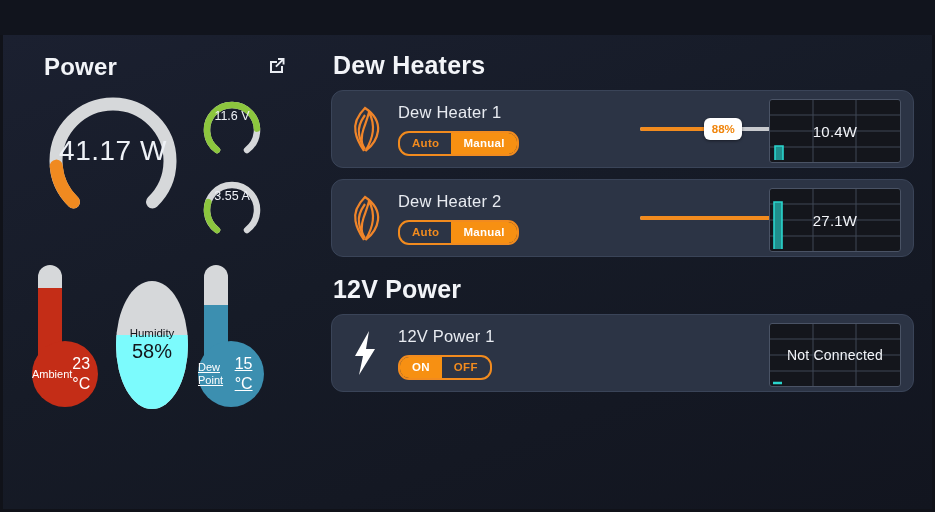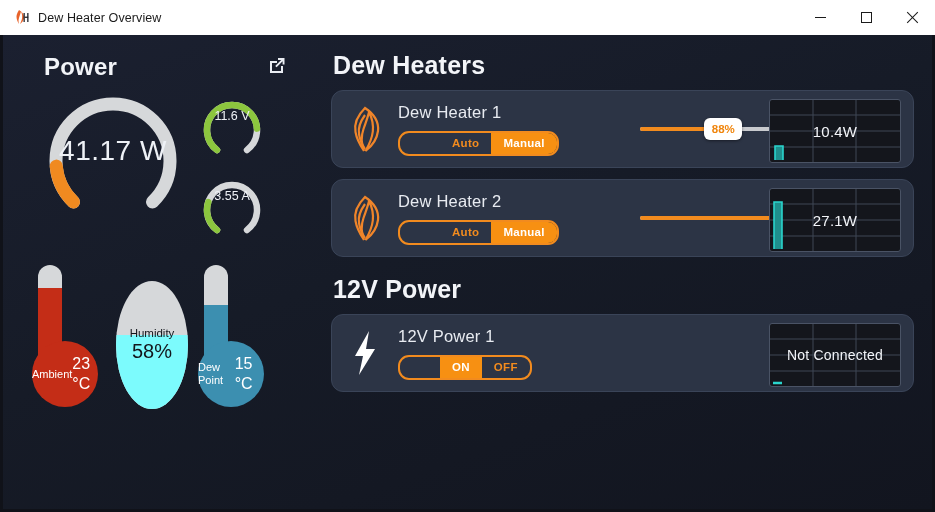--- a/index.html
+++ b/index.html
@@ -167,21 +167,21 @@
   .card .dev-body { width: 220px; }
   .card .dev-name {
     font-size: 16.5px; color: #e8ebf1; margin-bottom: 9px;
     letter-spacing: .2px;
   }
 
   
   .pill {
     display: inline-flex; height: 21px;
     border: 2px solid #f28b1e; border-radius: 11px;
-    overflow: hidden; cursor: pointer; padding-left: 40px;
+    overflow: hidden; cursor: pointer;
   }
   .pill .opt {
     display: flex; align-items: center; justify-content: center;
     font-size: 11.5px; font-weight: bold; letter-spacing: .3px;
     padding: 0 12px;
   }
   .pill .opt.off { color: #f28b1e; background: transparent; }
   .pill .opt.on { color: #ffffff; background: #f79012; }
 
   
@@ -220,41 +220,20 @@
     font-size: 15px; color: #f3f5f9; letter-spacing: .2px;
     white-space: nowrap;
   }
   .minichart .label.small { font-size: 14px; }
 </style>
 </head>
 <body>
 
 <div id="app">
 
-  <div class="titlebar">
-    <div class="tb-icon">
-      <svg width="17" height="17" viewBox="0 0 17 17">
-        <path d="M7 1 C5 4 4.2 6.5 4.6 9 C4.9 11.4 6 13.4 7 15 C6.3 12.6 6.4 10.4 7.2 8.2 C7.8 6.3 8.6 4.3 9 2.6 C9.9 4.6 10.3 6.6 10.1 8.6 C9.9 10.9 9 13.1 8 15 C10 13.6 11.6 11.6 12 9 C12.4 6.2 10.8 3.2 7 1 Z" fill="#e8632b"></path>
-        <rect x="11.5" y="4" width="1.3" height="9" fill="#22252c"></rect>
-        <rect x="12.6" y="7.6" width="3.6" height="1.3" fill="#22252c"></rect>
-        <rect x="15.2" y="4" width="1.3" height="9" fill="#22252c"></rect>
-      </svg>
-    </div>
-    <div class="tb-title">Dew Heater Overview</div>
-    <div class="tb-spacer"></div>
-    <div class="tb-btn">
-      <div class="glyph-min"></div>
-    </div>
-    <div class="tb-btn">
-      <div class="glyph-max"></div>
-    </div>
-    <div class="tb-btn close">
-      <div class="glyph-close"></div>
-    </div>
-  </div>
 
   <div class="window-body">
 
     <div class="left-col">
 
       <div class="sec-head">
         <h2>Power</h2>
         <span class="popout">
           <svg width="20" height="20" viewBox="0 0 20 20">
             <path d="M3 6 H10 V8 H5 V16 H14 V11 H16 V18 H3 Z" fill="#e9ecf2"></path>
@@ -305,21 +284,21 @@
         <div class="humidity">
           <div class="hfill" style="height: 58%;"></div>
           <div class="lbl">Humidity</div>
           <div class="v">58%</div>
         </div>
 
         <div class="thermo" style="left:180px; top:8px;">
           <div class="stem">
             <div class="fill" style="background: rgb(60, 143, 176); height: 58%;"></div>
           </div>
-          <div class="bulb" style="background:#3c8fb0;">
+          <div class="bulb" style="background:#3c8fb0;text-decoration:underline;">
             <div class="lbl">Dew Point</div>
             <div class="v">15 °C</div>
           </div>
         </div>
       </div>
     </div>
 
     <div class="right-col">
 
       <h2>Dew Heaters</h2>

